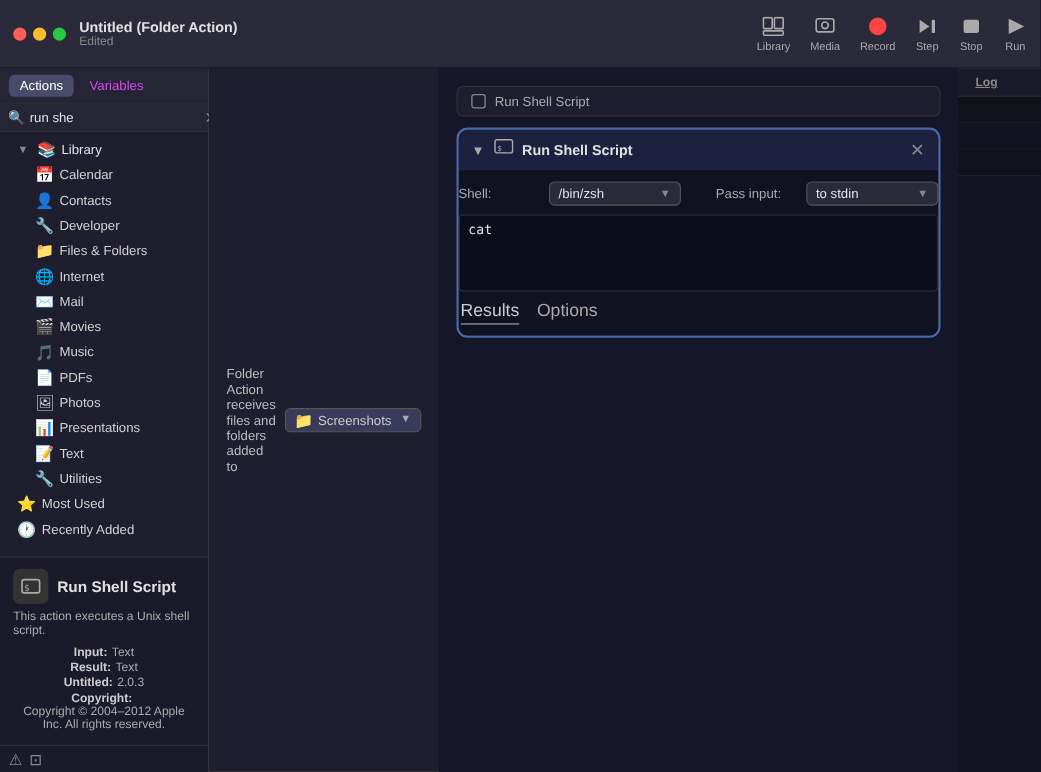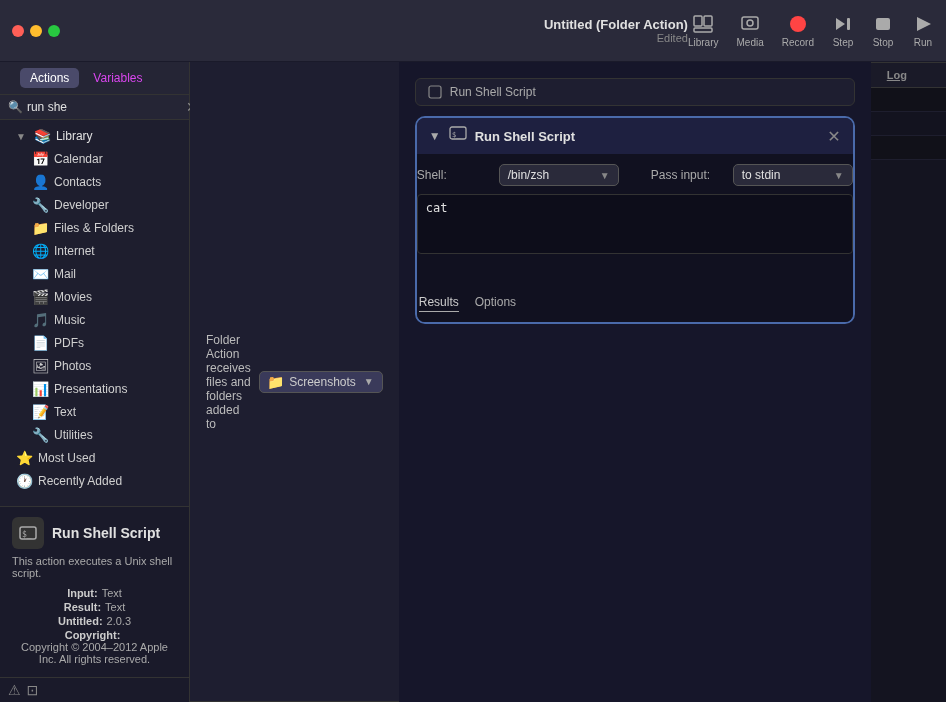--- a/index.html
+++ b/index.html
@@ -16,21 +16,20 @@
 
     
     .titlebar {
       background: #2a2a3a;
       height: 62px;
       display: flex;
       align-items: center;
       padding: 4px 12px;
       position: relative;
       border-bottom: 1px solid #1a1a2a;
-      text-align: right;
     }
     .traffic-lights {
       display: flex;
       gap: 6px;
       margin-right: 12px;
     }
     .traffic-light {
       width: 12px;
       height: 12px;
       border-radius: 50%;
@@ -96,21 +95,21 @@
       background: #1e1e2e;
       display: flex;
       flex-direction: column;
       border-right: 1px solid #333;
     }
 
     
     .tabs-row {
       display: flex;
       background: #252535;
-      padding: 6px 20px;
+      padding: 6px 8px;
       gap: 4px;
       border-bottom: 1px solid #333;
       align-items: center;
     }
     .tab-btn {
       padding: 3px 10px;
       border-radius: 5px;
       cursor: pointer;
       font-size: 12px;
       color: #d946ef;
@@ -353,44 +352,43 @@
       min-width: 120px;
     }
     .form-select .select-chevron {
       margin-left: auto;
       color: #888;
       font-size: 10px;
     }
 
     .script-textarea {
       width: 100%;
-      height: 60px;
+      height: 70px;
       background: #0d0d1a;
       border: 1px solid #333;
       border-radius: 4px;
       color: #e0e0e0;
       font-family: 'SF Mono', monospace;
       font-size: 12px;
       padding: 6px 8px;
       resize: none;
       outline: none;
       margin-bottom: 6px;
     }
 
     .action-tabs {
       display: flex;
       gap: 16px;
       padding: 0 2px;
     }
     .action-tab {
-      font-size: 12px;
+      font-size: 16px;
       color: #aaa;
       cursor: pointer;
       padding-bottom: 2px;
-      margin-top: 32px;
     }
     .action-tab.active {
       color: #ccc;
       border-bottom: 1px solid #aaa;
     }
 
     
     .log-table {
       background: #141420;
       border-top: 1px solid #333;

